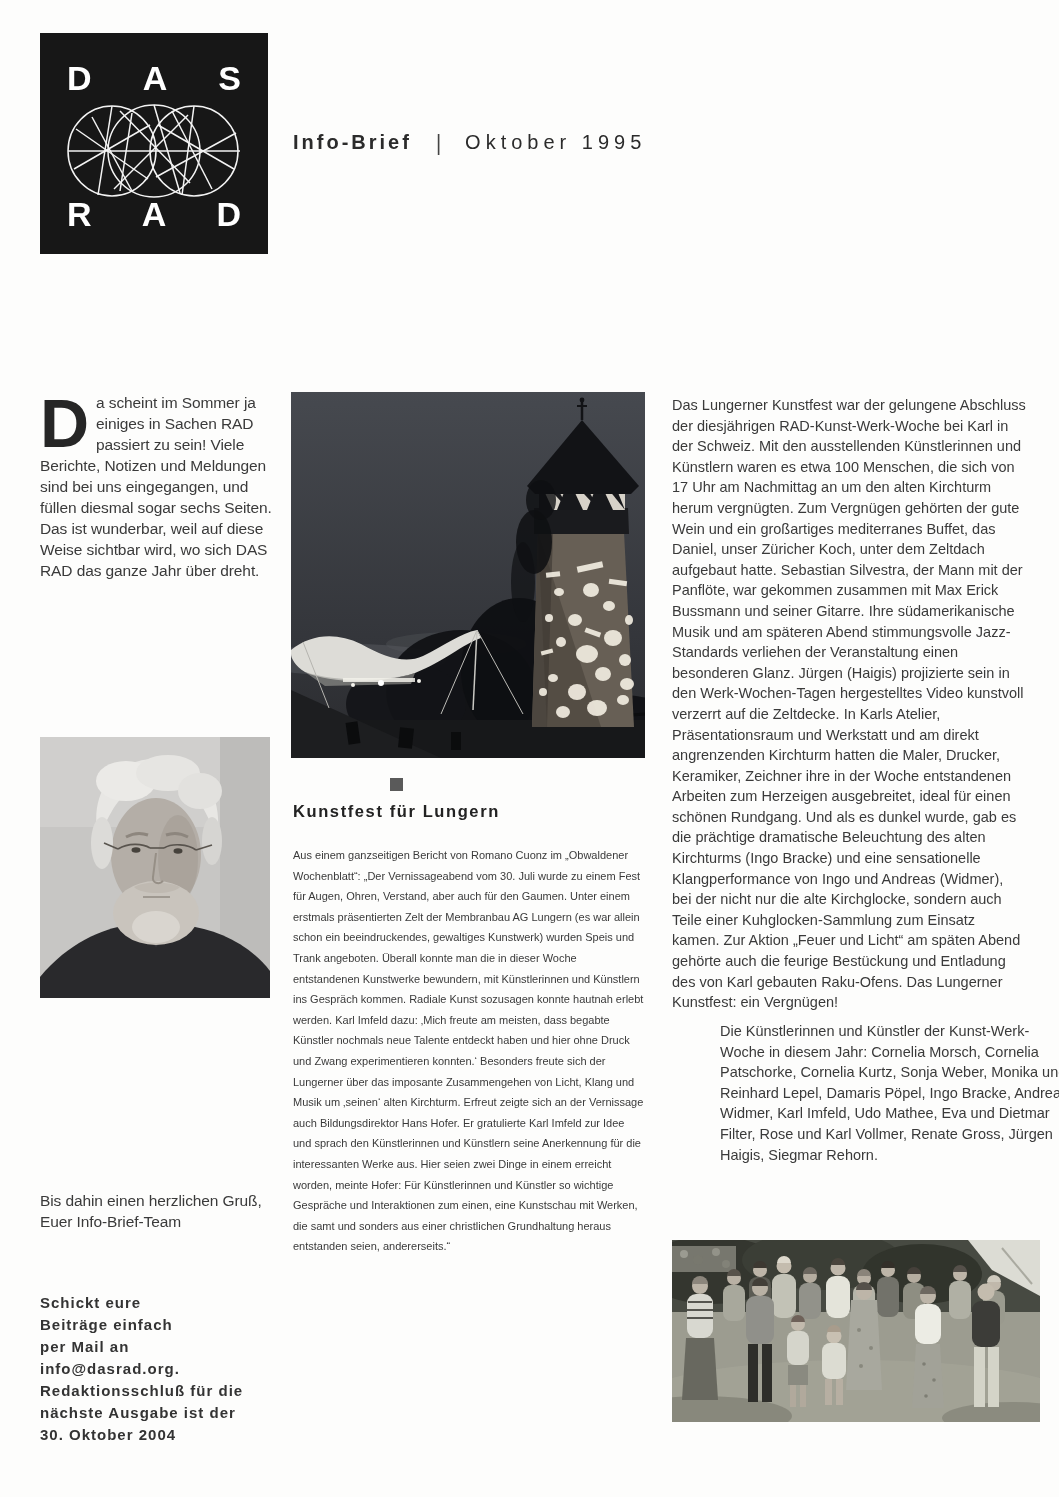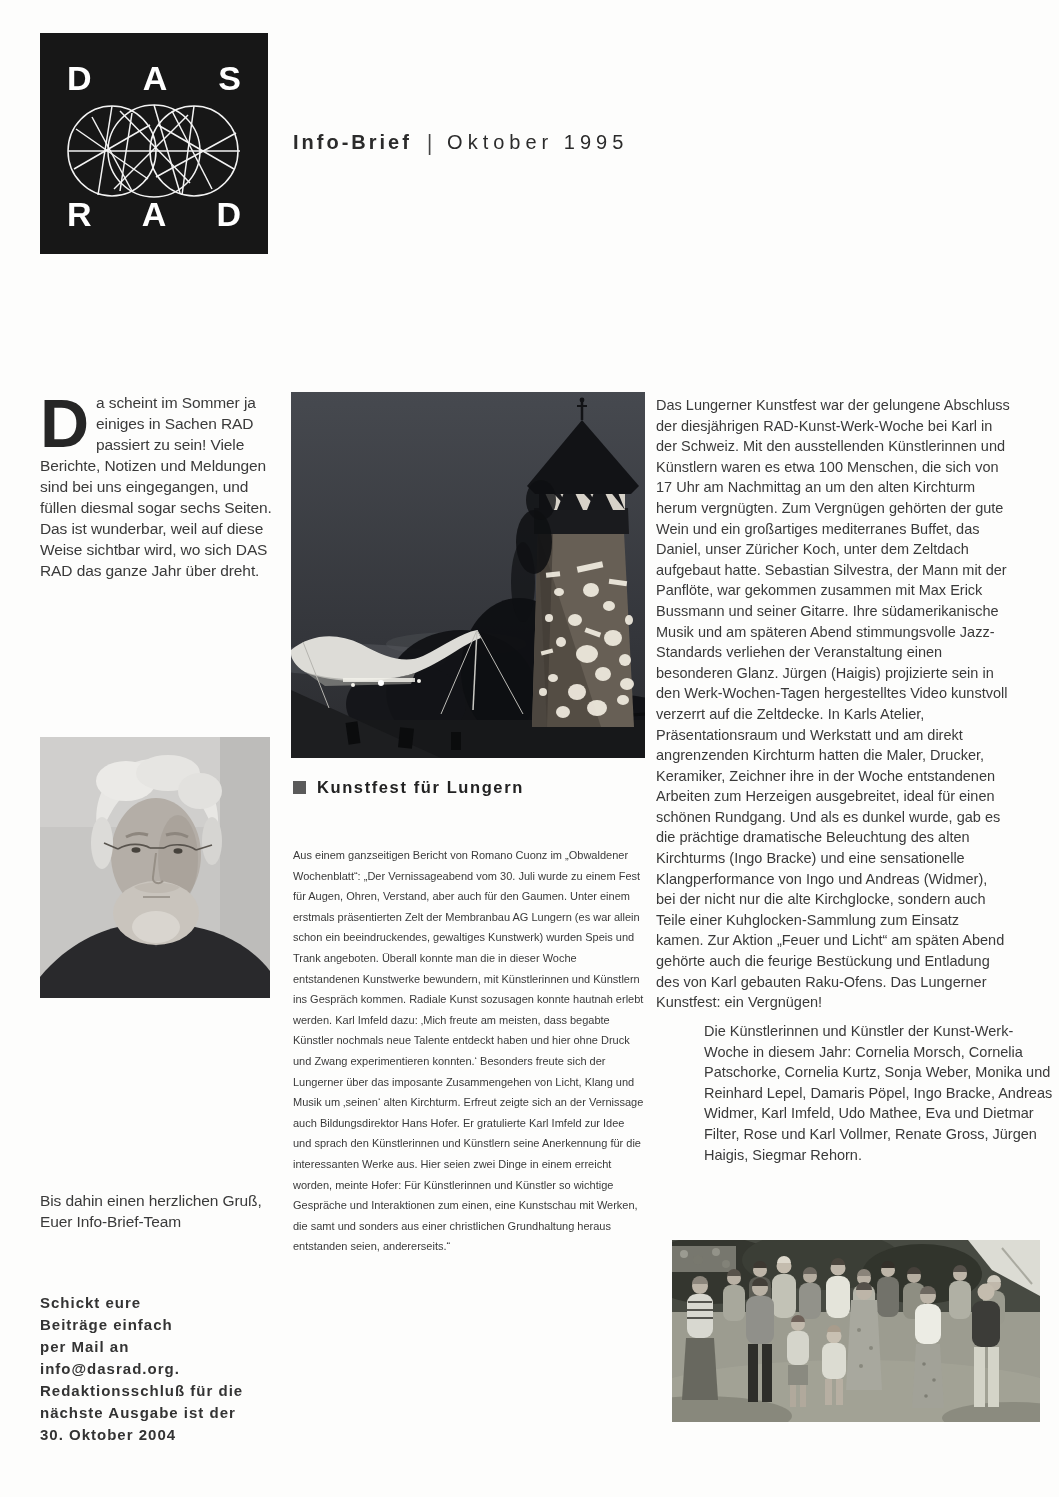--- a/index.html
+++ b/index.html
@@ -9,35 +9,35 @@
     font-family:"Liberation Sans","DejaVu Sans",sans-serif;
     color:#3a3a3a;
   }
   
   .logo{position:absolute; left:40px; top:33px; width:228px; height:221px; background:#171717;}
   .logo-row{position:absolute; left:27px; right:27px; display:flex; justify-content:space-between;
     color:#fff; font-size:34px; font-weight:bold; line-height:34px; letter-spacing:0;}
   .logo-row.top{top:28px;} .logo-row.bottom{top:164px;}
   .logo-wheel{position:absolute; left:22px; top:70px; width:184px; height:96px;}
   
-  .masthead{position:absolute; left:293px; top:131px; display:flex; align-items:baseline; gap:15px;
+  .masthead{position:absolute; left:293px; top:131px; display:flex; align-items:baseline; gap:24px;
     color:#2b2b2b; font-size:20px;}
   .masthead .title{font-weight:bold; letter-spacing:3px;}
   .masthead .sep{font-weight:normal; color:#444; transform:scaleY(1.1);}
   .masthead .issue{font-weight:normal; letter-spacing:5px;}
   
   .para{position:absolute; text-align:left;}
   .colL{left:40px; width:238px; font-size:15.5px; line-height:21px; letter-spacing:-0.1px;}
   .colM{left:293px; width:352px; font-size:11px; line-height:20.6px;}
-  .colR{left:656px; width:354px; font-size:14.5px; line-height:20.6px;}
+  .colR{left:672px; width:354px; font-size:14.5px; line-height:20.6px;}
   .prelines{white-space:pre-line;}
   .dropcap{float:left; font-size:68px; line-height:58px; font-weight:bold; color:#262626;
     margin:2px 7px 0 0;}
   .notice{font-weight:bold; letter-spacing:1px; font-size:15px; line-height:22px; color:#333;}
-  .headline{position:absolute; left:293px; top:778px; display:flex; align-items:center; gap:11px;}
+  .headline{position:absolute; left:293px; top:778px; display:flex; align-items:center; gap:11px;flex-direction:column;}
   .headline .sq{width:13px; height:13px; background:#5a5a5a; flex:none;}
   .headline .txt{font-size:16.5px; font-weight:bold; letter-spacing:1.6px; color:#222;}
   
   .photo{position:absolute; overflow:hidden;}
   .photo svg{display:block;}
   .photo-tower{left:291px; top:392px; width:354px; height:366px;}
   .photo-portrait{left:40px; top:737px; width:230px; height:261px;}
   .photo-group{left:672px; top:1240px; width:368px; height:182px;}
 </style>
 </head>

